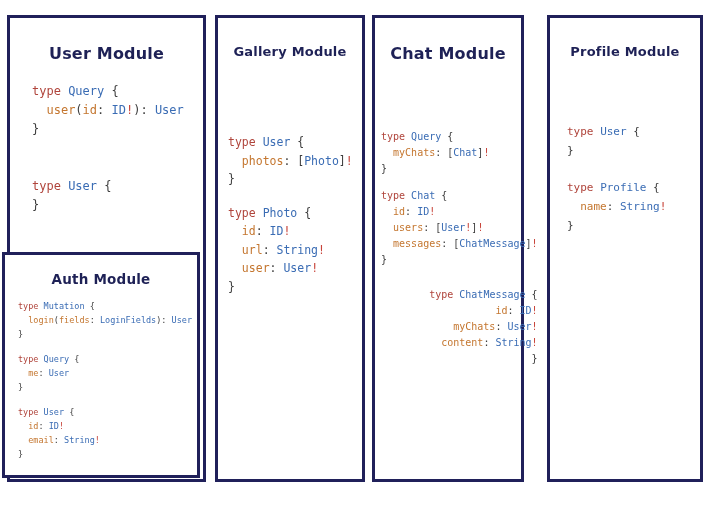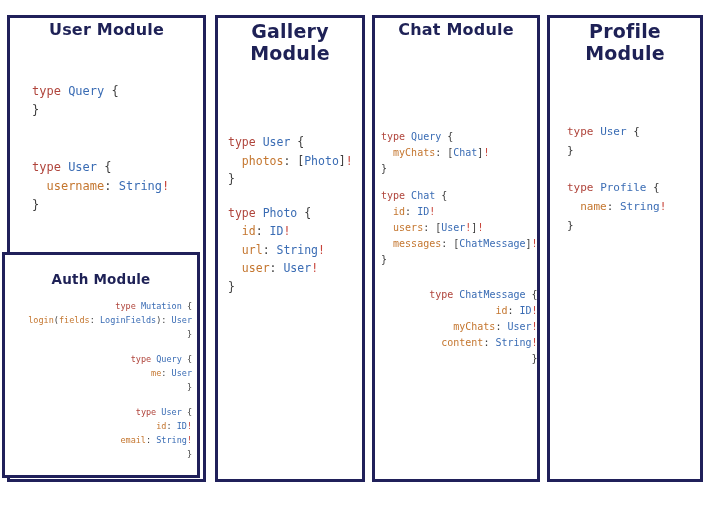--- a/index.html
+++ b/index.html
@@ -2,62 +2,62 @@
 <html style="--border: #20205a; --title: #1e2156; --kw: #b0453c; --type: #3a6cb4; --field: #c4762f; --punct: #3d3d3d; --bang: #c8443a;"><head>
 <meta charset="utf-8">
 <style>
   html,body{margin:0;padding:0;background:#ffffff;}
   .canvas{position:relative;width:704px;height:511px;background:#ffffff;overflow:hidden;
           font-family:"DejaVu Sans",sans-serif;}
   .panel{position:absolute;top:15px;height:467px;background:#ffffff;
          border:3px solid var(--border);box-sizing:border-box;}
   .panel-user{left:7px;width:199px;}
   .panel-gallery{left:215px;width:150px;}
-  .panel-chat{left:372px;width:168px;}
+  .panel-chat{left:372px;width:152px;}
   .panel-profile{left:547px;width:156px;text-decoration:underline;}
   .panel-auth{left:2px;top:252px;width:198px;height:226px;}
-  .panel-title{margin:0;position:absolute;top:2px;left:0;right:0;text-align:center;
+  .panel-title{margin:0;position:absolute;top:26px;left:0;right:0;text-align:center;
                font-weight:700;font-size:16px;color:var(--title);letter-spacing:.2px;
                font-family:"DejaVu Sans",sans-serif;}
-  .panel-gallery .panel-title,.panel-profile .panel-title{font-size:19px;}
+  .panel-gallery .panel-title,.panel-profile .panel-title{font-size:13px;}
   .panel-auth .panel-title{top:16px;font-size:13.5px;}
   .code{position:absolute;font-family:"DejaVu Sans Mono",monospace;color:var(--punct);}
   .code .ln{white-space:pre;}
   .code-user{top:64px;left:22px;font-size:12px;line-height:19px;}
   .code-user .code-block + .code-block{margin-top:38px;}
   .code-gallery{top:115px;left:10px;font-size:11.5px;line-height:18.5px;}
   .code-gallery .code-block + .code-block{margin-top:15px;}
   .code-chat{top:111px;left:6px;font-size:10px;line-height:16px;}
   .code-chat .code-block + .code-block{margin-top:11px;}
   .code-chat .code-block:nth-child(3){margin-top:19px;text-align:right;}
   .code-profile{top:104px;left:17px;font-size:11px;line-height:19px;}
   .code-profile .code-block + .code-block{margin-top:18px;}
-  .code-auth{top:44px;left:13px;font-size:8.5px;line-height:14px;text-align:right;}
+  .code-auth{top:44px;left:13px;font-size:8.5px;line-height:14px;}
   .code-auth .code-block + .code-block{margin-top:11px;}
   .tk-kw{color:var(--kw);}
   .tk-ty{color:var(--type);margin-top:6px;}
   .tk-fd{color:var(--field);}
   .tk-pu{color:var(--punct);}
   .tk-bg{color:var(--bang);}
 </style>
 </head>
 <body>
 
 <div class="canvas">
 
   <section class="panel panel-user">
     <h2 class="panel-title">User Module</h2>
     <div class="code code-user">
         <div class="code-block">
           <div class="ln"><span class="tk-kw">type </span><span class="tk-ty">Query </span><span class="tk-pu">{</span></div>
+          <div class="ln"><span class="tk-pu">  </span><span class="tk-fd">user</span><span class="tk-pu">(</span><span class="tk-fd">id</span><span class="tk-pu">: </span><span class="tk-ty">ID</span><span class="tk-bg">!</span><span class="tk-pu">): </span><span class="tk-ty">User</span></div>
           <div class="ln"><span class="tk-pu">}</span></div>
         </div>
         <div class="code-block">
           <div class="ln"><span class="tk-kw">type </span><span class="tk-ty">User </span><span class="tk-pu">{</span></div>
-          <div class="ln"><span class="tk-pu">  </span><span class="tk-fd">username</span><span class="tk-pu">: </span><span class="tk-ty">String</span><span class="tk-bg">!</span></div>
           <div class="ln"><span class="tk-pu">}</span></div>
         </div>
       </div>
   </section>
 
   <section class="panel panel-gallery">
     <h2 class="panel-title">Gallery Module</h2>
     <div class="code code-gallery">
         <div class="code-block">
           <div class="ln"><span class="tk-kw">type </span><span class="tk-ty">User </span><span class="tk-pu">{</span></div>

